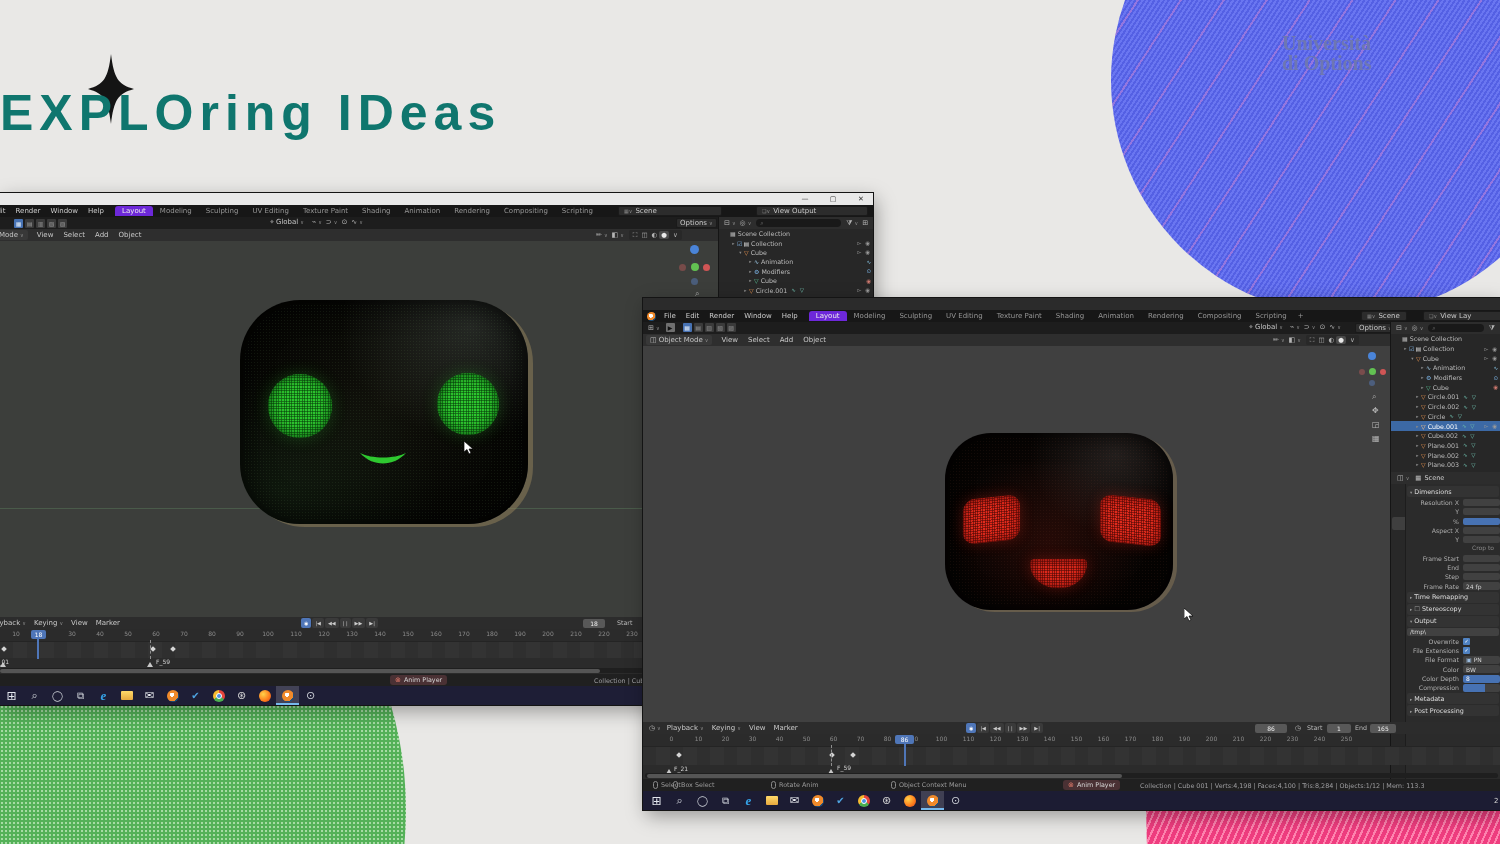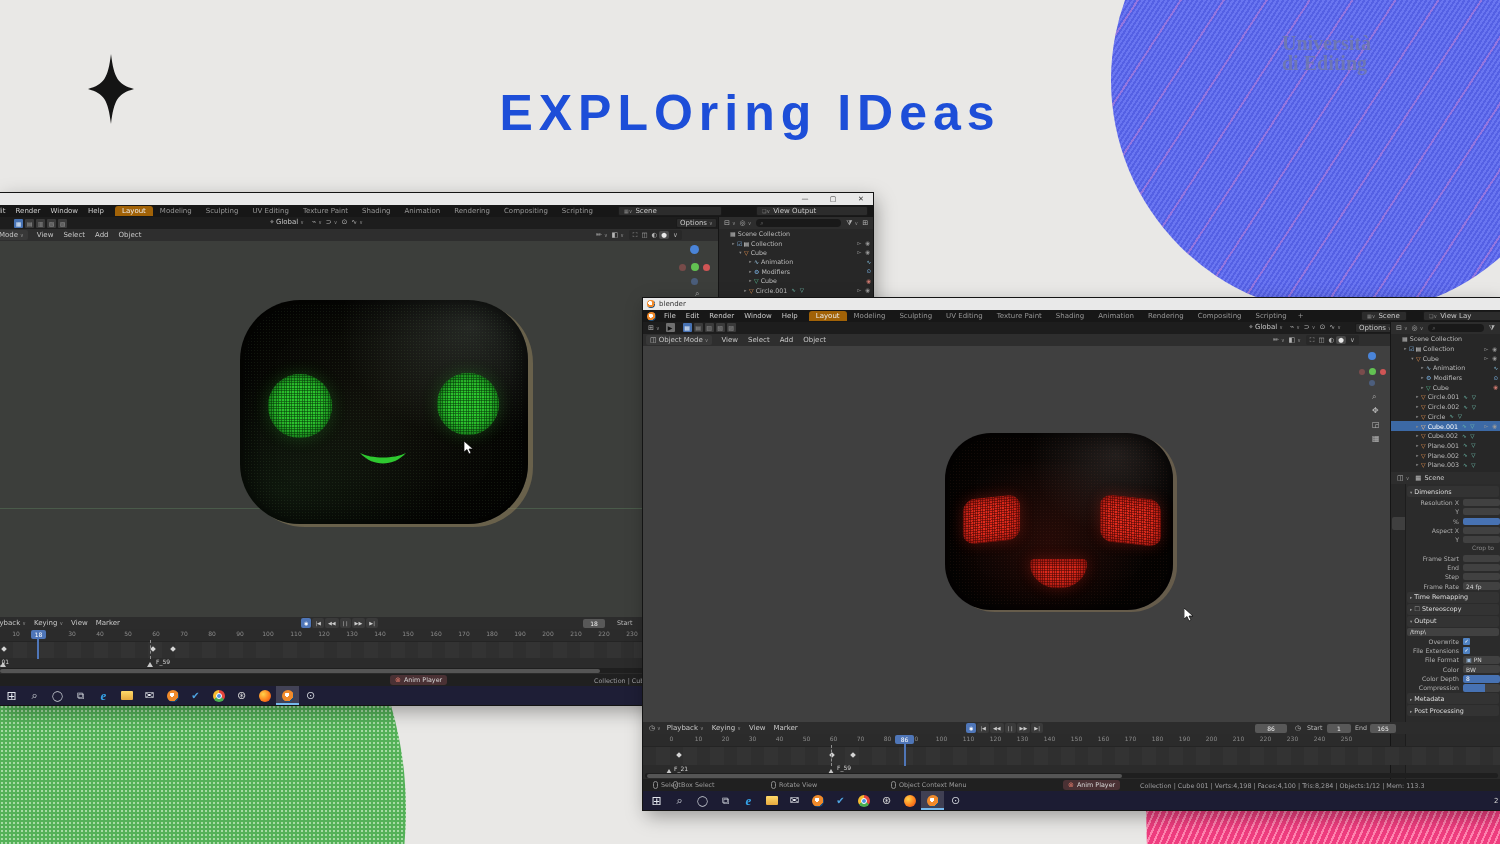--- a/index.html
+++ b/index.html
@@ -9,30 +9,30 @@
 
 .blue-circle{left:1111px;top:-155px;width:470px;height:470px;border-radius:50%;
  background:repeating-linear-gradient(123deg,#5460e4 0 2px,#6a76f1 2px 4px),#5a66e8;}
 .blue-circle::after{content:"";position:absolute;inset:0;border-radius:50%;
  background:repeating-linear-gradient(123deg,transparent 0 34px,rgba(255,120,180,.28) 34px 36px)}
 .uni{left:1282px;top:33px;font-family:"Liberation Serif",serif;font-weight:700;font-size:20px;line-height:20px;color:#6e77b2;z-index:2}
 .green-circle{left:-340px;top:437px;width:746px;height:746px;border-radius:50%;background-color:#54b158;
  background-image:radial-gradient(#a6dba4 .9px,transparent 1.15px);background-size:4px 4px;z-index:0}
 .pink-shape{left:1146px;top:803px;width:400px;height:70px;transform:rotate(-1.2deg);transform-origin:left top;
  background:repeating-linear-gradient(115deg,#ef3d7f 0 4px,#ff85b0 4px 6px);z-index:0}
-.title{left:0;right:0;top:84px;text-align:center;font-size:50px;font-weight:800;letter-spacing:6px;color:#1d4ed8;font-family:"Liberation Sans",sans-serif;z-index:1}
+.title{left:0;right:0;top:84px;text-align:left;font-size:50px;font-weight:800;letter-spacing:6px;color:#0f766e;font-family:"Liberation Sans",sans-serif;z-index:1}
 .star{left:88px;top:54px;z-index:1}
 
 .win{position:absolute;overflow:hidden;background:#2b2b2b;font-size:7px;color:#c4c4c4;box-shadow:0 0 0 1px #141414,3px 6px 18px rgba(0,0,0,.35)}
 .tbar{left:0;right:0;top:0;height:12px;background:#e9e9e9;color:#333;display:flex;align-items:center;font-size:7px}
 .winbtn{width:10px;text-align:center;color:#333;font-size:7px}
 .mbar{left:0;right:0;top:12px;height:12px;background:#171717;display:flex;align-items:center;white-space:nowrap}
 .menu-item{padding:0 5px;color:#cdcdcd}
 .wtab{padding:1px 7px;color:#969696;border-radius:3px 3px 0 0}
-.wtab.active{background:#a16207;color:#ececec}
+.wtab.active{background:#6d28d9;color:#ececec}
 .plus-tab{color:#969696;padding:0 4px}
 .row2{left:0;right:0;top:24px;height:12px;background:#1d1d1d}
 .row3{top:36px;height:12px;background:#2e2e2e;display:flex;align-items:center;white-space:nowrap}
 .hmenu{padding:0 5px;color:#c8c8c8}
 .mode-chip{display:flex;align-items:center;background:#383838;border-radius:2px;height:10px;padding:0 4px;margin-right:4px}
 .chev{color:#8a8a8a;font-size:5px;margin-left:2px}
 .chip{background:#2c2c2c;border:1px solid #1a1a1a;border-radius:2px;display:flex;align-items:center;padding:0 3px;height:10px;color:#c8c8c8;white-space:nowrap}
 .toolsq{width:9px;height:9px;background:#3a3a3a;border-radius:1px;margin-right:2px;color:#999;font-size:6px;text-align:center;line-height:9px}
 .toolsq.blue{background:#4772b3;color:#dfe9f5}
 .icobtn{color:#b5b5b5;font-size:7px;padding:0 2px}
@@ -161,21 +161,21 @@
 .cursor{position:absolute;z-index:3}
 </style>
 </head>
 <body>
 
 <div id="stage">
 
   <div class="a blue-circle"></div>
   <div class="a uni">
     <div>Università</div>
-    <div>di Editing</div>
+    <div>di Options</div>
   </div>
   <div class="a green-circle"></div>
   <div class="a pink-shape"></div>
   <svg class="a star" width="46" height="70" viewBox="0 0 46 46" preserveAspectRatio="none">
     <path d="M23,0 C26,16 30,20 46,23 C30,26 26,30 23,46 C20,30 16,26 0,23 C16,20 20,16 23,0 Z" fill="#141414"></path>
   </svg>
   <div class="a title">EXPLOring IDeas</div>
 
   <div class="win" style="left:0;top:193px;width:873px;height:512px">
     <div class="a tbar">
@@ -460,24 +460,20 @@
             <span class="ti i-blender"></span>
           </div>
           <div class="titem">
             <span class="ti i-steam"></span>
           </div>
         </div>
     </div>
   </div>
 
   <div class="win" style="left:643px;top:298px;width:857px;height:512px">
-    <div class="a tbar">
-      <span class="a i-blender" style="left:4px;top:2px;width:8px;height:8px"></span>
-      <span class="a" style="left:16px;top:2px">blender</span>
-    </div>
     <div class="a mbar">
       <span class="i-blender" style="width:9px;height:9px;margin:0 3px 0 4px;flex:none"></span>
       <div style="display:flex">
 
       <span class="menu-item">File</span>
           <span class="menu-item">Edit</span>
           <span class="menu-item">Render</span>
           <span class="menu-item">Window</span>
           <span class="menu-item">Help</span>
         </div>
@@ -875,21 +871,21 @@
       <span class="hint" style="left:10px;top:2px">
           <span class="mi"></span>
           <span>Select</span>
         </span>
       <span class="hint" style="left:30px;top:2px">
           <span class="mi"></span>
           <span>Box Select</span>
         </span>
       <span class="hint" style="left:128px;top:2px">
           <span class="mi"></span>
-          <span>Rotate View</span>
+          <span>Rotate Anim</span>
         </span>
       <span class="hint" style="left:248px;top:2px">
           <span class="mi"></span>
           <span>Object Context Menu</span>
         </span>
       <span class="animbtn" style="left:420px;top:1px">Anim Player</span>
       <span class="stats" style="left:497px;top:3px">Collection | Cube 001 | Verts:4,198 | Faces:4,100 | Tris:8,284 | Objects:1/12 | Mem: 113.3</span>
     </div>
 
     <div class="tkbar" style="top:493px;height:19px;background:#1c1c33">

